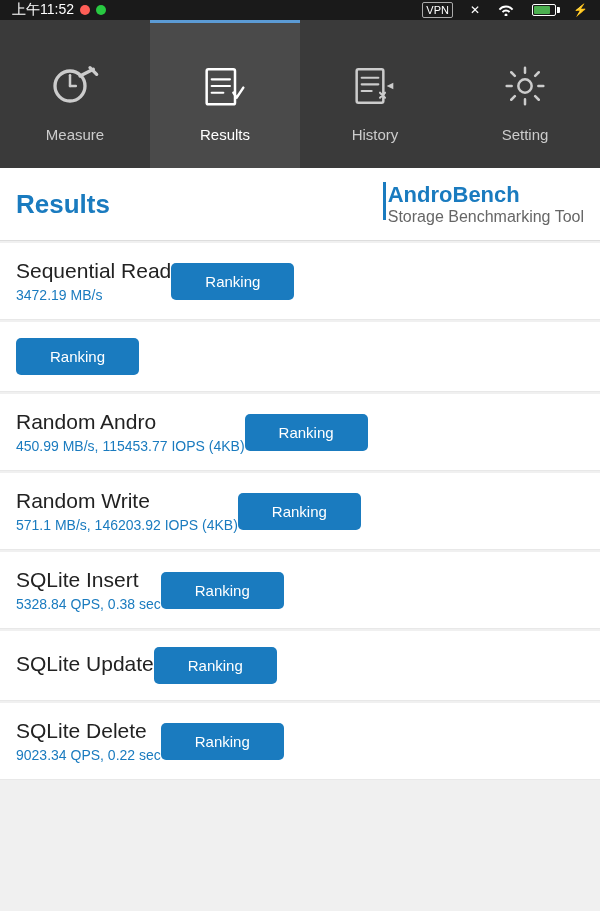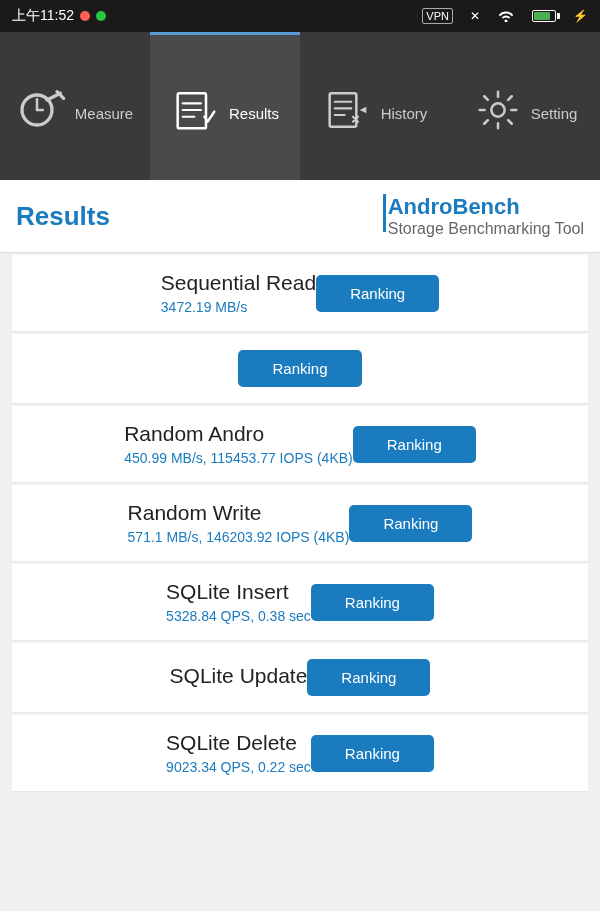--- a/index.html
+++ b/index.html
@@ -8,21 +8,21 @@
       min-height: 911px;
       background: #f0f0f0;
       font-family: 'Arial', sans-serif;
       overflow-x: hidden;
     }
 
     
     .status-bar {
       background: #1a1a1a;
       color: #fff;
-      height: 32px;
+      height: 20px;
       display: flex;
       align-items: center;
       justify-content: space-between;
       padding: 0 12px;
       font-size: 14px;
     }
     .status-bar-left { font-weight: 500; display: flex; align-items: center; gap: 6px; }
     .status-bar-right { display: flex; align-items: center; gap: 17px; font-size: 12px; }
     .status-dot {
       width: 10px; height: 10px; border-radius: 50%;
@@ -57,21 +57,21 @@
 
     
     .tab-bar {
       background: #3a3a3a;
       display: flex;
       height: 148px;
     }
     .tab-item {
       flex: 1;
       display: flex;
-      flex-direction: row;
+      flex-direction: column;
       align-items: center;
       justify-content: center;
       color: #ccc;
       cursor: pointer;
       gap: 8px;
       border-top: 3px solid transparent;
       padding-top: 12px;
     }
     .tab-item.active {
       background: #4a4a4a;
@@ -129,25 +129,25 @@
     }
     .brand-text-block {}
     .brand-subtitle {
       font-size: 16px;
       color: #666;
     }
 
     
     .result-row {
       background: #fff;
-      margin: 2px 12px;
+      margin: 2px 0;
       padding: 16px 16px;
       display: flex;
       align-items: center;
-      justify-content: center;
+      justify-content: flex-start;
       border-bottom: 1px solid #e8e8e8;
     }
     .result-info {}
     .result-name {
       font-size: 21px;
       color: #222;
       font-weight: 400;
       margin-bottom: 4px;
     }
     .result-value {

